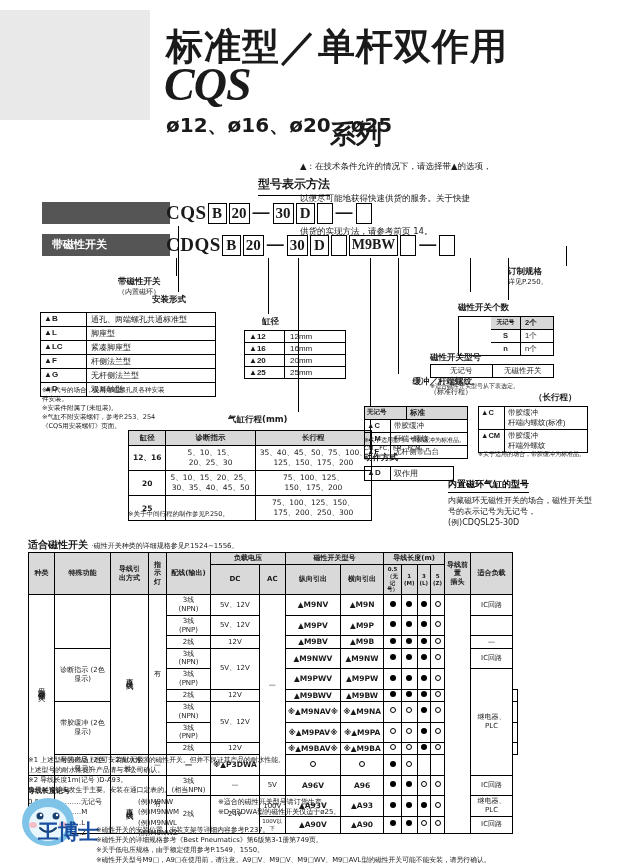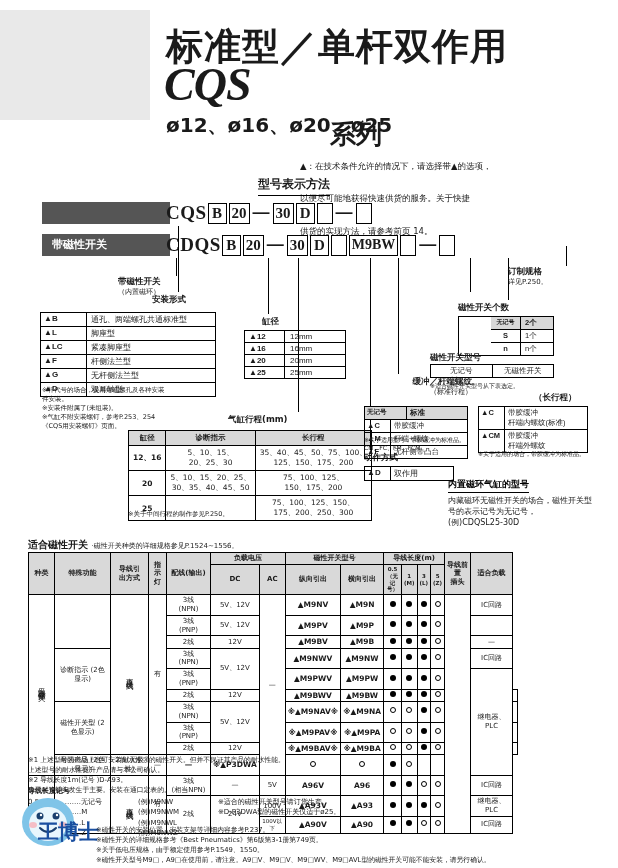--- a/index.html
+++ b/index.html
@@ -596,21 +596,21 @@
       <td class="model">▲M9BWV</td>
       <td class="model">▲M9BW</td>
       <td><span class="dotf"></span></td>
       <td><span class="dotf"></span></td>
       <td><span class="dotf"></span></td>
       <td><span class="doto"></span></td>
       <td></td>
     </tr>
 
     <tr>
-      <td rowspan="3">磁性开关型 (2色显示)</td>
+      <td rowspan="3">带胶缓冲 (2色显示)</td>
       <td style="white-space:pre-line">3线
 (NPN)</td>
       <td rowspan="2">5V、12V</td>
       <td class="model">※▲M9NAV※</td>
       <td class="model">※▲M9NA</td>
       <td><span class="doto"></span></td>
       <td><span class="doto"></span></td>
       <td><span class="dotf"></span></td>
       <td><span class="doto"></span></td>
       <td></td>

